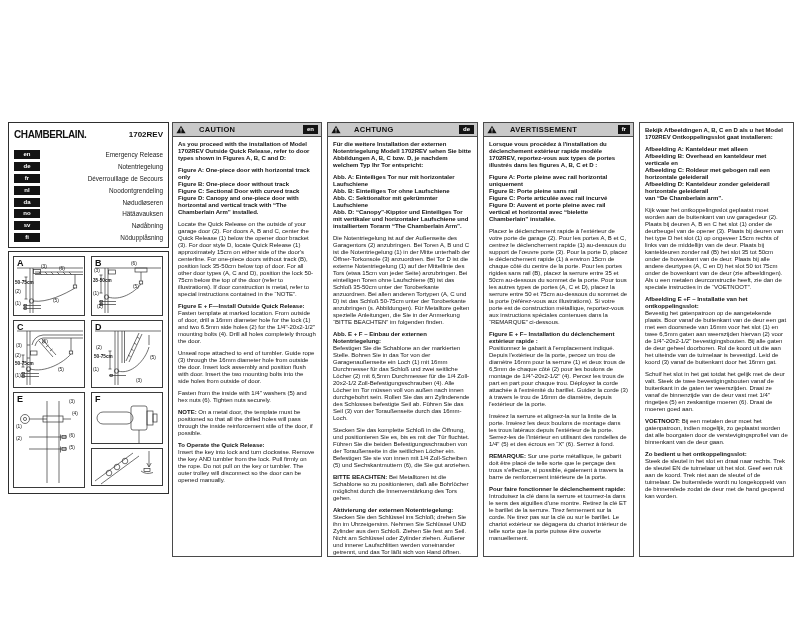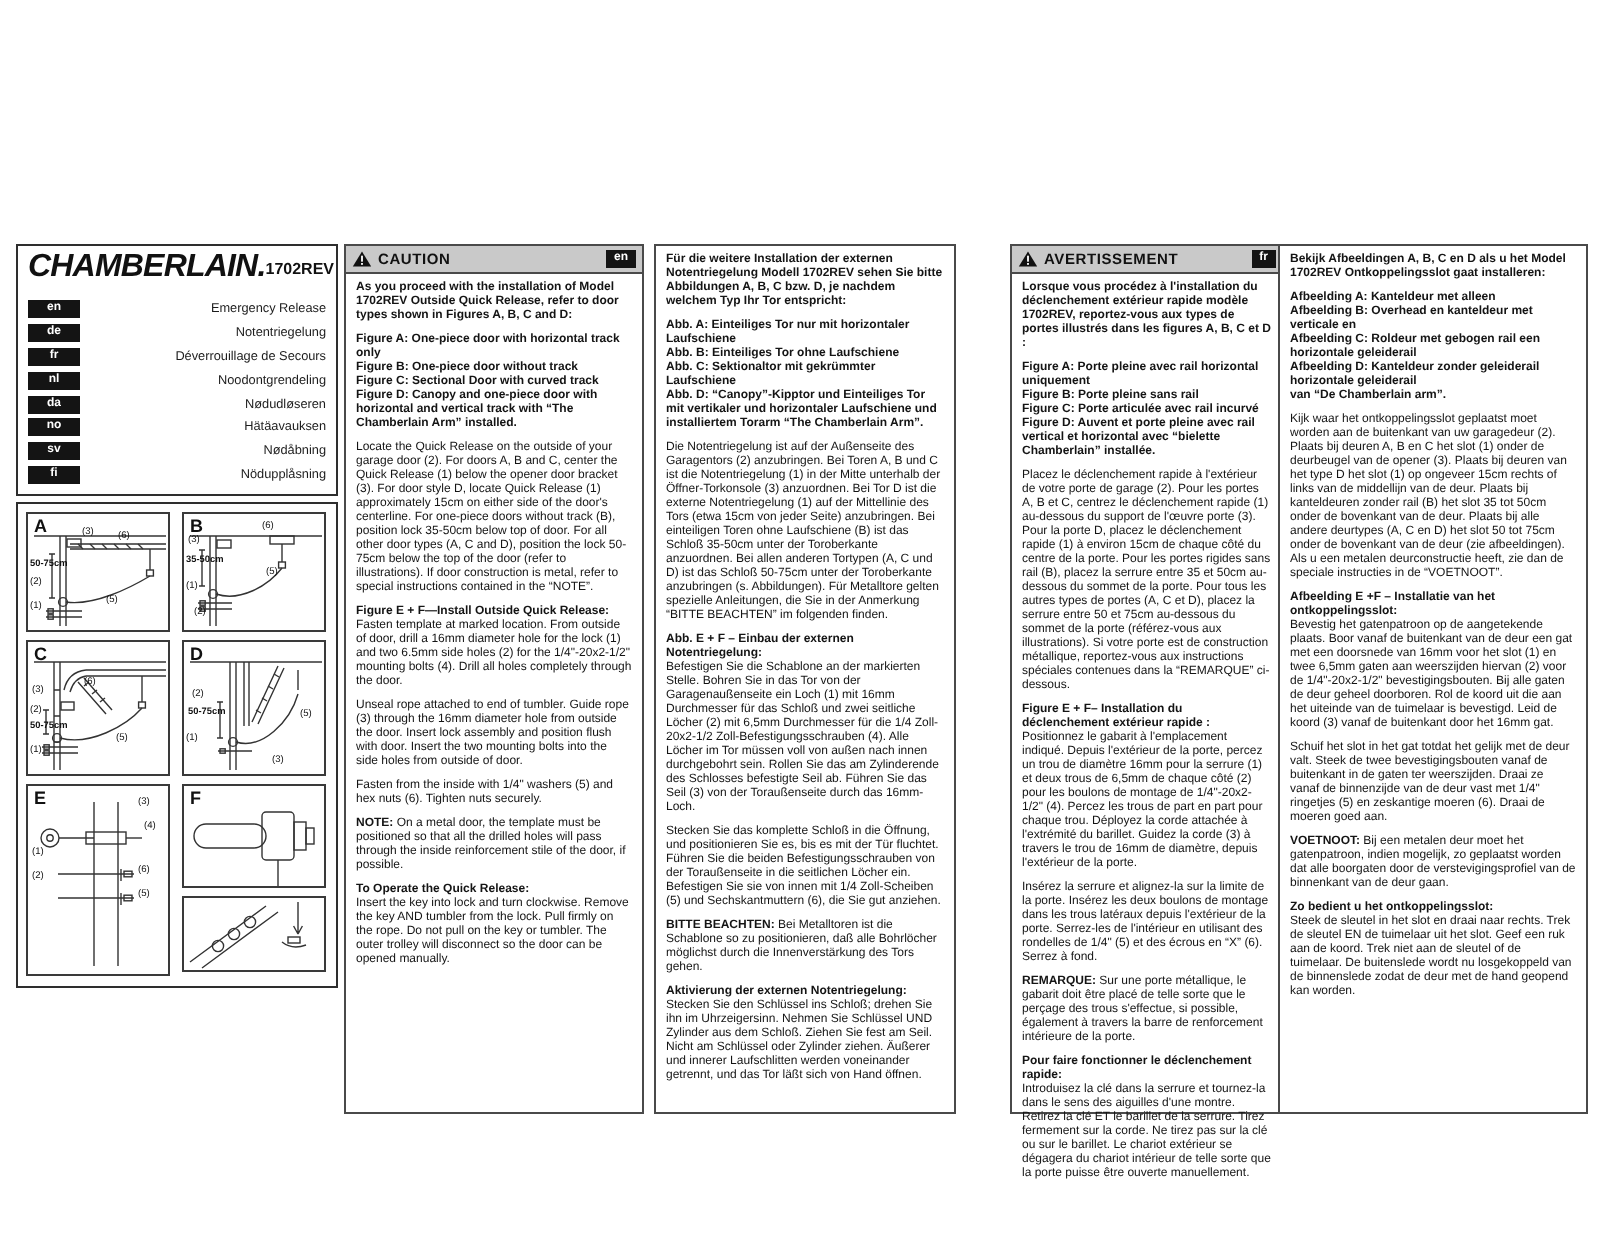--- a/index.html
+++ b/index.html
@@ -9,21 +9,21 @@
     font-family:"Liberation Sans", sans-serif; color:#111;
   }
   .sheet { position:absolute; inset:0; background:#fff; }
 
   
   .logo-box {
     position:absolute; left:8px; top:122px; width:161px; height:24px;
     border:1px solid #2e2e2e; background:#fff;
     display:flex; align-items:center; justify-content:space-between; padding:0 5px;
   }
-  .brand { font-weight:bold; font-style:italic; font-size:16px; letter-spacing:-0.4px; white-space:nowrap; }
+  .brand { font-weight:bold; font-size:10px; letter-spacing:-0.4px; white-space:nowrap; }
   .model { font-weight:bold; font-size:8px; }
 
   .lang-box {
     position:absolute; left:8px; top:145px; width:161px; height:103px;
     border:1px solid #2e2e2e; border-top:none; background:#fff; padding:4px 5px 0 5px;
   }
   .lang-row { display:flex; align-items:center; justify-content:space-between; height:11.8px; }
   .lang-badge {
     background:#141414; color:#fff; font-size:6px; font-weight:bold;
     width:26px; height:9px; line-height:9px; text-align:center;
@@ -39,21 +39,21 @@
   .panel-letter { position:absolute; left:3px; top:1px; font-weight:bold; font-size:9px; color:#111; }
   .panel svg { position:absolute; left:1px; }
   .callout { position:absolute; font-size:6px; transform:scale(.8); transform-origin:left top; color:#111; white-space:nowrap; }
   .dim { position:absolute; font-size:6px; transform:scale(.78); transform-origin:left top; font-weight:bold; white-space:nowrap; }
   .lineart { stroke:#333; stroke-width:.7; fill:none; }
 
   
   .col { position:absolute; top:122px; height:435px; border:1px solid #4a4a4a; background:#fff; }
   .col-header {
     height:14px; background:#c9c9c9; border-bottom:1px solid #4a4a4a;
-    display:flex; align-items:center; gap:3px; padding:0 3px;justify-content:center;
+    display:flex; align-items:center; gap:13px; padding:0 3px;justify-content:center;
   }
   .col-title { font-weight:bold; font-size:7.5px; letter-spacing:.3px; flex:1; }
   .col-badge { background:#141414; color:#fff; font-size:6px; font-weight:bold; padding:0 4px; height:9px; line-height:9px; }
   .col-body { padding:4px 5px 0 5px; }
   .col-body p { font-size:6px; line-height:7px; margin:0 0 5px 0; color:#141414; text-align:left; }
   .col-body .figs { margin:0 0 5px 0; }
   .col-body .figs p { margin:0; }
   .col-body p.b, .col-body span.b { font-weight:bold; }
   .col-body p.h { margin-bottom:0; }
   .col-body p:empty { display:none; }
@@ -277,41 +277,50 @@
       <p>Fasten template at marked location. From outside of door, drill a 16mm diameter hole for the lock (1) and two 6.5mm side holes (2) for the 1/4"-20x2-1/2" mounting bolts (4). Drill all holes completely through the door.</p>
       <p>Unseal rope attached to end of tumbler. Guide rope (3) through the 16mm diameter hole from outside the door. Insert lock assembly and position flush with door. Insert the two mounting bolts into the side holes from outside of door.</p>
       <p>Fasten from the inside with 1/4" washers (5) and hex nuts (6). Tighten nuts securely.</p>
       <p><span class="b">NOTE:</span><span> On a metal door, the template must be positioned so that all the drilled holes will pass through the inside reinforcement stile of the door, if possible.</span></p>
       <p class="b h">To Operate the Quick Release:</p>
       <p>Insert the key into lock and turn clockwise. Remove the key AND tumbler from the lock. Pull firmly on the rope. Do not pull on the key or tumbler. The outer trolley will disconnect so the door can be opened manually.</p>
     </div>
   </section>
 
   <section class="col" style="left:327px;width:151px">
+    <div class="col-header">
+      <svg viewBox="0 0 12 10" width="10" height="9">
+          <polygon points="6,0.5 11.5,9.5 0.5,9.5" fill="#111"></polygon>
+          <rect x="5.45" y="3" width="1.1" height="3.6" fill="#fff"></rect>
+          <rect x="5.45" y="7.4" width="1.1" height="1.1" fill="#fff"></rect>
+        </svg>
+      <span class="col-title">ACHTUNG</span>
+      <span class="col-badge">de</span>
+    </div>
     <div class="col-body">
       <p class="b">Für die weitere Installation der externen Notentriegelung Modell 1702REV sehen Sie bitte Abbildungen A, B, C bzw. D, je nachdem welchem Typ Ihr Tor entspricht:</p>
       <div class="figs">
         <p class="b">Abb. A: Einteiliges Tor nur mit horizontaler Laufschiene</p>
         <p class="b">Abb. B: Einteiliges Tor ohne Laufschiene</p>
         <p class="b">Abb. C: Sektionaltor mit gekrümmter Laufschiene</p>
         <p class="b">Abb. D: “Canopy”-Kipptor und Einteiliges Tor mit vertikaler und horizontaler Laufschiene und installiertem Torarm “The Chamberlain Arm”.</p>
 
       </div>
       <p>Die Notentriegelung ist auf der Außenseite des Garagentors (2) anzubringen. Bei Toren A, B und C ist die Notentriegelung (1) in der Mitte unterhalb der Öffner-Torkonsole (3) anzuordnen. Bei Tor D ist die externe Notentriegelung (1) auf der Mittellinie des Tors (etwa 15cm von jeder Seite) anzubringen. Bei einteiligen Toren ohne Laufschiene (B) ist das Schloß 35-50cm unter der Toroberkante anzuordnen. Bei allen anderen Tortypen (A, C und D) ist das Schloß 50-75cm unter der Toroberkante anzubringen (s. Abbildungen). Für Metalltore gelten spezielle Anleitungen, die Sie in der Anmerkung “BITTE BEACHTEN” im folgenden finden.</p>
       <p class="b h">Abb. E + F – Einbau der externen Notentriegelung:</p>
       <p>Befestigen Sie die Schablone an der markierten Stelle. Bohren Sie in das Tor von der Garagenaußenseite ein Loch (1) mit 16mm Durchmesser für das Schloß und zwei seitliche Löcher (2) mit 6,5mm Durchmesser für die 1/4 Zoll-20x2-1/2 Zoll-Befestigungsschrauben (4). Alle Löcher im Tor müssen voll von außen nach innen durchgebohrt sein. Rollen Sie das am Zylinderende des Schlosses befestigte Seil ab. Führen Sie das Seil (3) von der Toraußenseite durch das 16mm-Loch.</p>
       <p>Stecken Sie das komplette Schloß in die Öffnung, und positionieren Sie es, bis es mit der Tür fluchtet. Führen Sie die beiden Befestigungsschrauben von der Toraußenseite in die seitlichen Löcher ein. Befestigen Sie sie von innen mit 1/4 Zoll-Scheiben (5) und Sechskantmuttern (6), die Sie gut anziehen.</p>
 
       <p><span class="b">BITTE BEACHTEN:</span><span> Bei Metalltoren ist die Schablone so zu positionieren, daß alle Bohrlöcher möglichst durch die Innenverstärkung des Tors gehen.</span></p>
       <p class="b h">Aktivierung der externen Notentriegelung:</p>
       <p>Stecken Sie den Schlüssel ins Schloß; drehen Sie ihn im Uhrzeigersinn. Nehmen Sie Schlüssel UND Zylinder aus dem Schloß. Ziehen Sie fest am Seil. Nicht am Schlüssel oder Zylinder ziehen. Äußerer und innerer Laufschlitten werden voneinander getrennt, und das Tor läßt sich von Hand öffnen.</p>
     </div>
   </section>
 
-  <section class="col" style="left:505px;width:137px">
+  <section class="col" style="left:483px;width:151px">
     <div class="col-header">
       <svg viewBox="0 0 12 10" width="10" height="9">
           <polygon points="6,0.5 11.5,9.5 0.5,9.5" fill="#111"></polygon>
           <rect x="5.45" y="3" width="1.1" height="3.6" fill="#fff"></rect>
           <rect x="5.45" y="7.4" width="1.1" height="1.1" fill="#fff"></rect>
         </svg>
       <span class="col-title">AVERTISSEMENT</span>
       <span class="col-badge">fr</span>
     </div>
     <div class="col-body">

